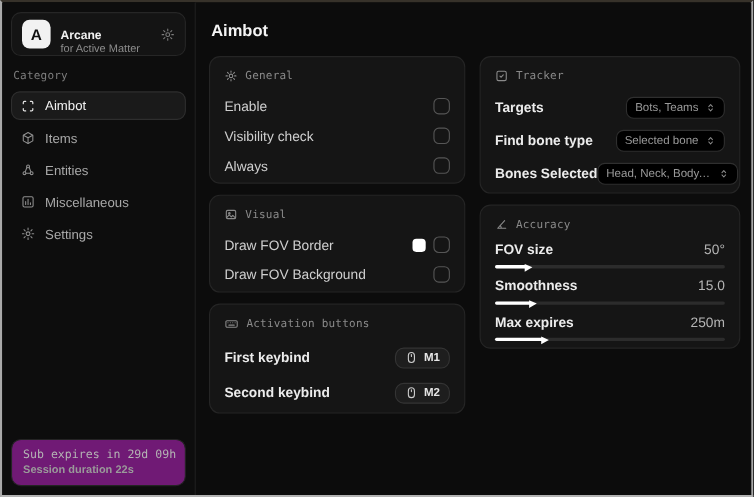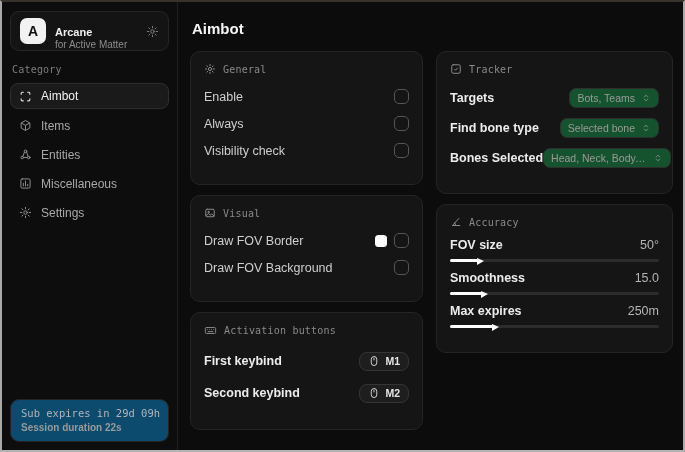--- a/index.html
+++ b/index.html
@@ -40,36 +40,36 @@
     height:25px; padding:0 8px; border-radius:8px; margin-bottom:4px;
     color:#a9a9a9; font-size:12px; cursor:pointer;
     border:1px solid transparent;
   }
   .nav-item .nav-ic{ display:flex; color:#8f8f8f; }
   .nav-item.selected{
     background:#1a1a1a; border-color:#2e2e2e; color:#f2f2f2; height:26px;
   }
   .nav-item.selected .nav-ic{ color:#e5e5e5; }
   .sidebar-footer{
-    margin-top:auto; background:#0c4a6e; border:1px solid #242424;
+    margin-top:auto; background:#701a75; border:1px solid #242424;
     border-radius:9px; padding:7px 10px 8px 10px;
   }
   .sub-exp{
     font-family:"DejaVu Sans Mono", monospace;
     color:#b4b4b4; font-size:10.5px; margin-bottom:3px; white-space:nowrap;
   }
   .sess-dur{ color:#9a9a9a; font-size:10px; font-weight:bold; }
   
   .main{ flex:1; padding:18px 10px 10px 12px; overflow:hidden; }
   .page-title{ color:#f5f5f5; font-size:15px; font-weight:bold; margin:0 0 14px 2px; }
   .columns{ display:flex; gap:13px; }
   .col{ width:237px; display:flex; flex-direction:column; gap:10px; }
   .card{
     background:#151515; border:1px solid #252525; border-radius:10px;
-    padding:11px 13px 22px 13px;
+    padding:11px 13px 4px 13px;
   }
   .card-head{
     display:flex; align-items:center; gap:7px;
     font-family:"DejaVu Sans Mono", monospace;
     color:#8a8a8a; font-size:10px; letter-spacing:.2px; margin-bottom:10px;
   }
   .card-head .hd-ic{ display:flex; color:#8a8a8a; }
   .row{
     display:flex; align-items:center; justify-content:space-between;
     min-height:23px; margin-bottom:4px;
@@ -85,21 +85,21 @@
   .swatch{ width:12px; height:12px; border-radius:3.5px; background:#fff; cursor:pointer; }
   .keybind{
     display:flex; align-items:center; gap:5px;
     background:#1e1e1e; border:1px solid #343434; border-radius:8px;
     height:19px; padding:0 8px; cursor:pointer;justify-content:flex-end;
   }
   .keybind .kb-ic{ display:flex; color:#cdcdcd; }
   .kb-label{ color:#e6e6e6; font-size:10.5px; font-weight:bold; }
   .dropdown{
     display:flex; align-items:center; gap:6px;
-    background:#14532d; border:1px solid #2f2f2f; border-radius:7px;
+    background:#000000; border:1px solid #2f2f2f; border-radius:7px;
     height:20px; padding:0 7px; cursor:pointer; max-width:150px;
   }
   .dd-value{
     color:#9a9a9a; font-size:10.5px; white-space:nowrap;
     overflow:hidden; text-overflow:ellipsis;
   }
   .dropdown .dd-ic{ display:flex; color:#8a8a8a; flex-shrink:0; }
   
   .slider-block{ margin-bottom:9px; }
   .slider-block:last-child{ margin-bottom:2px; }
@@ -214,25 +214,25 @@
                 <path d="M12 3v2.4M12 18.6V21M3 12h2.4M18.6 12H21M5.6 5.6l1.7 1.7M16.7 16.7l1.7 1.7M18.4 5.6l-1.7 1.7M7.3 16.7l-1.7 1.7"></path>
               </svg>
             </span>
             <span>General</span>
           </div>
           <div class="row">
             <span class="row-label">Enable</span>
             <span class="checkbox"></span>
           </div>
           <div class="row">
+            <span class="row-label">Visibility check</span>
+            <span class="checkbox"></span>
+          </div>
+          <div class="row">
             <span class="row-label">Always</span>
-            <span class="checkbox"></span>
-          </div>
-          <div class="row">
-            <span class="row-label">Visibility check</span>
             <span class="checkbox"></span>
           </div>
         </div>
 
         <div class="card">
           <div class="card-head">
             <span class="hd-ic">
               <svg width="12" height="12" viewBox="0 0 24 24" fill="none" stroke="currentColor" stroke-width="2" stroke-linecap="round" stroke-linejoin="round">
                 <rect x="3.5" y="4.5" width="17" height="15" rx="2.5"></rect>
                 <circle cx="9" cy="10" r="1.4"></circle>

